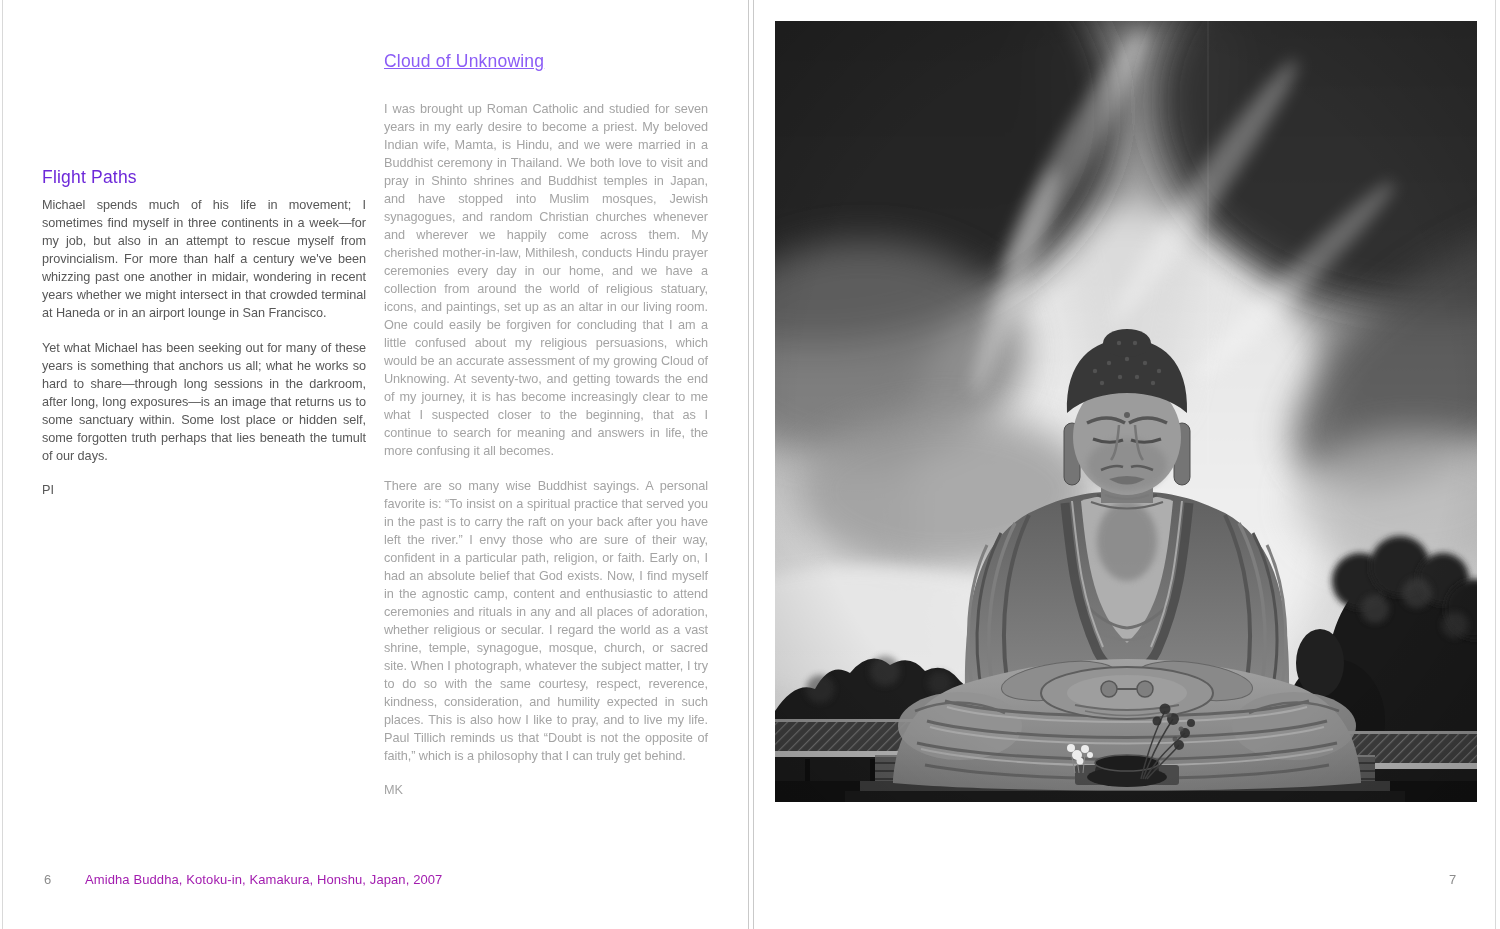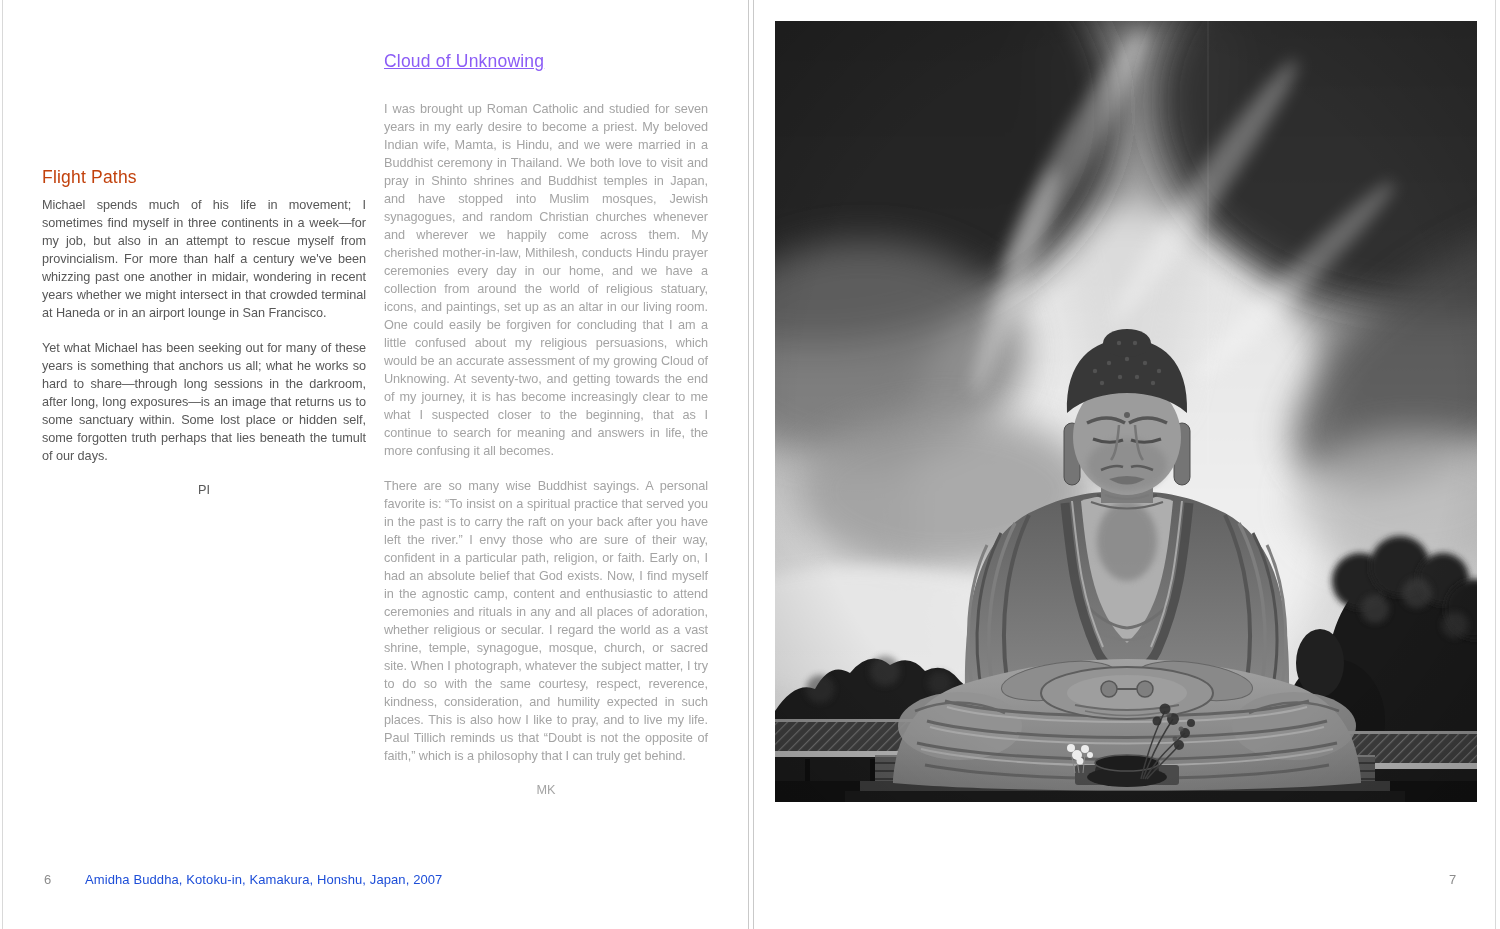--- a/index.html
+++ b/index.html
@@ -10,28 +10,28 @@
   .page-edge{position:absolute;top:0;height:929px;width:1px;background:#d9d9d9;}
   .gutter{
     position:absolute;left:748px;top:0;width:4px;height:929px;background:#ffffff;
     border-left:1px solid #c9c9c9;border-right:1px solid #c9c9c9;
   }
   .col{position:absolute;width:324px;text-align:justify;}
   .col h2{font-size:17.5px;font-weight:400;margin:0;letter-spacing:.2px;line-height:21px;}
   .col .body{margin-top:8px;}
   .col2 .body{margin-top:28px;}
   .col p{margin:0 0 16.5px 0;font-size:12.7px;line-height:18px;letter-spacing:-.05px;}
-  .col p.sig{margin-top:16.5px;margin-bottom:0;text-align:center;}
+  .col p.sig{margin-top:16.5px;margin-bottom:0;text-align:left;}
   .col1{left:42px;top:167px;color:#575757;}
-  .col1 h2{color:#c2410c;}
+  .col1 h2{color:#6d28d9;}
   .col2{left:384px;top:51px;color:#a4a4a4;}
   .col2 h2{color:#8b5cf6;text-decoration:underline;}
   .caption-row{position:absolute;top:872px;left:0;width:748px;height:20px;font-size:13px;}
   .folio-left{position:absolute;left:44px;color:#8c8c8c;}
-  .caption-text{position:absolute;left:85px;color:#1d4ed8;letter-spacing:.1px;}
+  .caption-text{position:absolute;left:85px;color:#a21caf;letter-spacing:.1px;}
   .folio-right{position:absolute;left:1449px;top:872px;font-size:13px;color:#8c8c8c;}
   .photo{position:absolute;left:775px;top:21px;width:702px;height:781px;}
   .photo svg{display:block;width:702px;height:781px;}
 </style>
 </head>
 <body>
 
 <div class="spread">
 
   <div class="page-edge" style="left:2px"></div>

